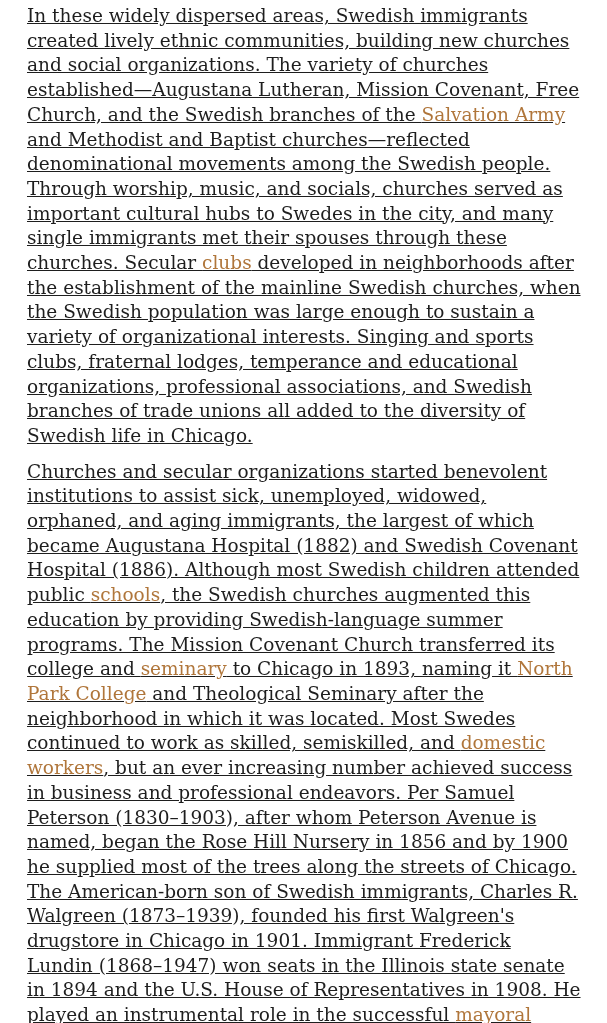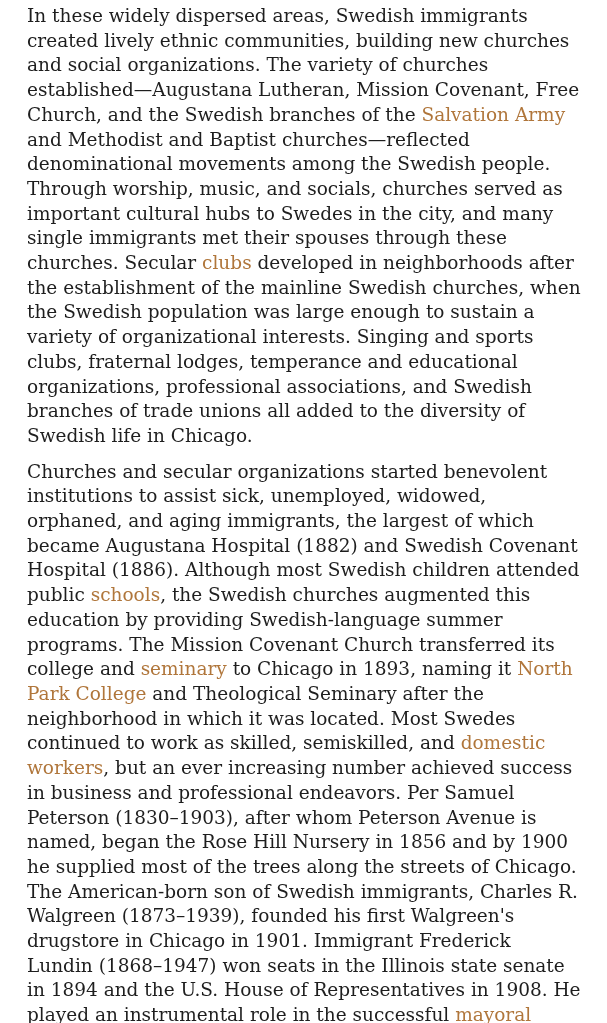--- a/index.html
+++ b/index.html
@@ -17,20 +17,21 @@
     width: 607px;
     padding: 4px 26px 0 27px;
     font-family: "DejaVu Serif", "Liberation Serif", serif;
     font-size: 18.5px;
     line-height: 24.7px;
     color: var(--text-color, #1e1e1e);
     text-align: left;
   }
   .article p {
     margin: 0 0 11px 0;
+    text-decoration: underline;
   }
   .article a {
     color: var(--link-color, #b0763b);
     text-decoration: none;
     cursor: pointer;
   }
 </style>
 </head>
 <body>
 

